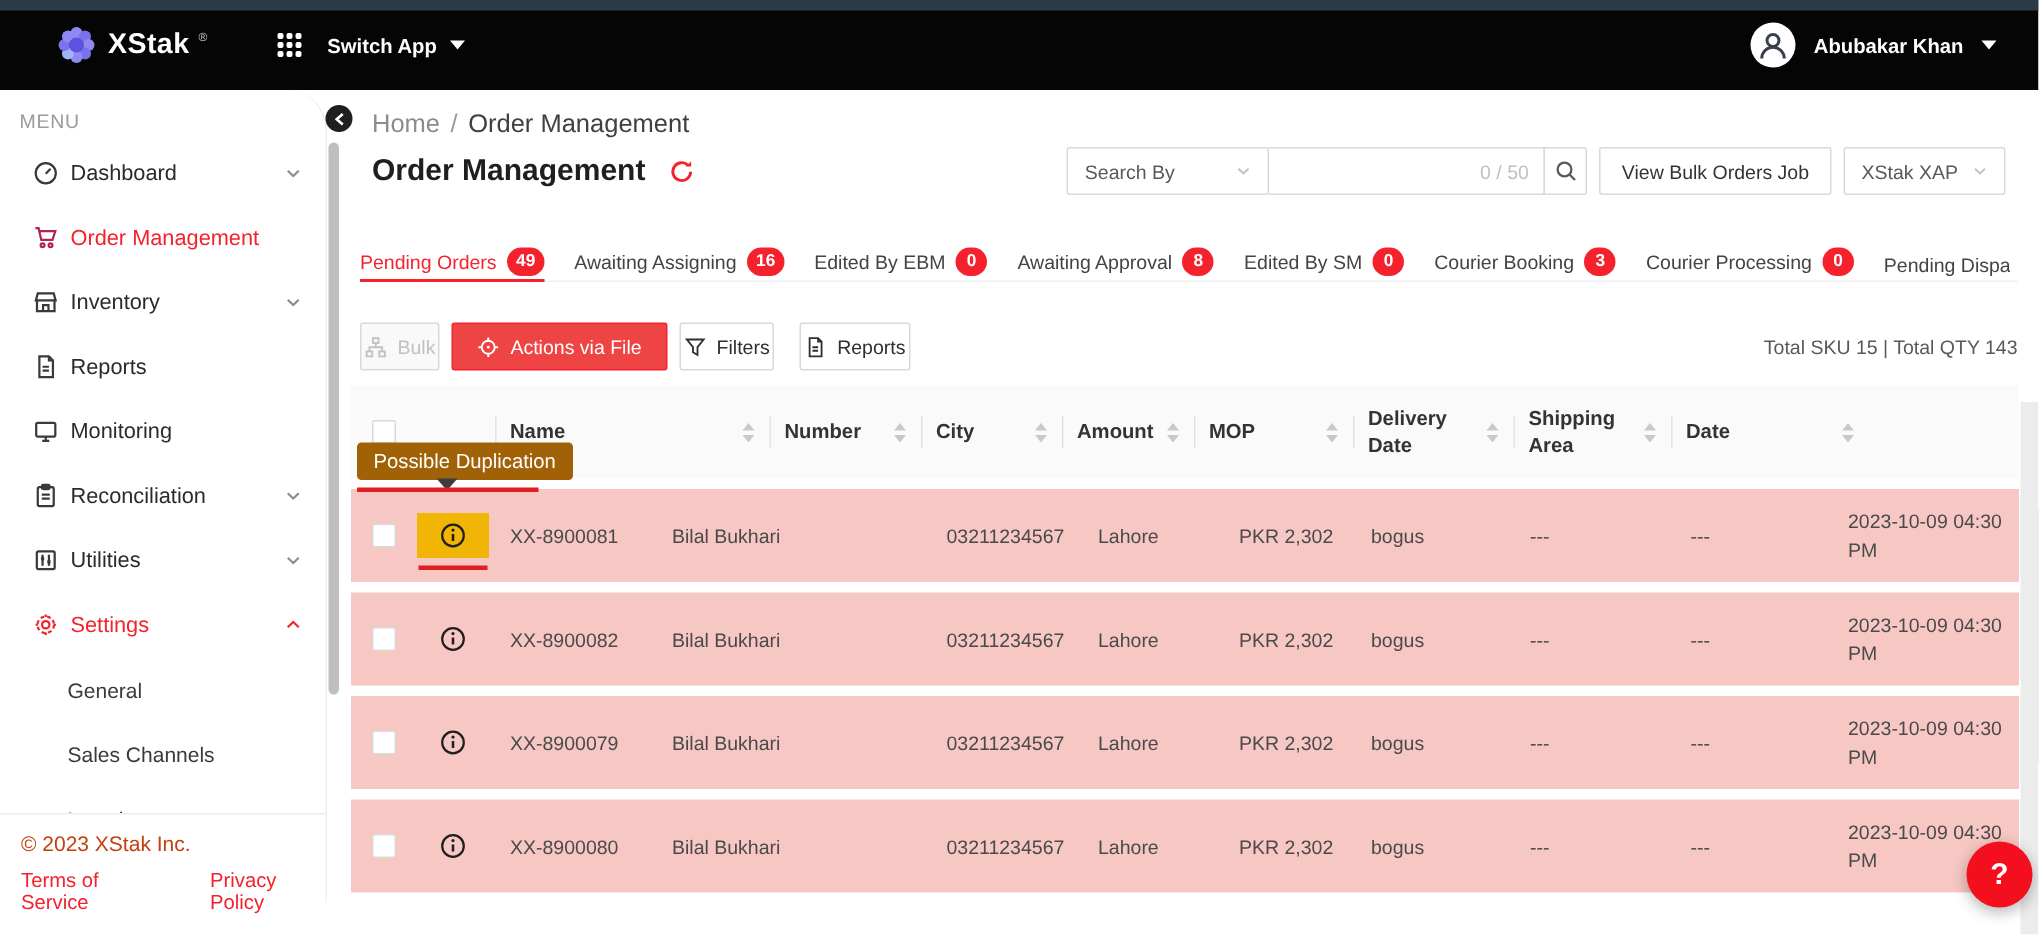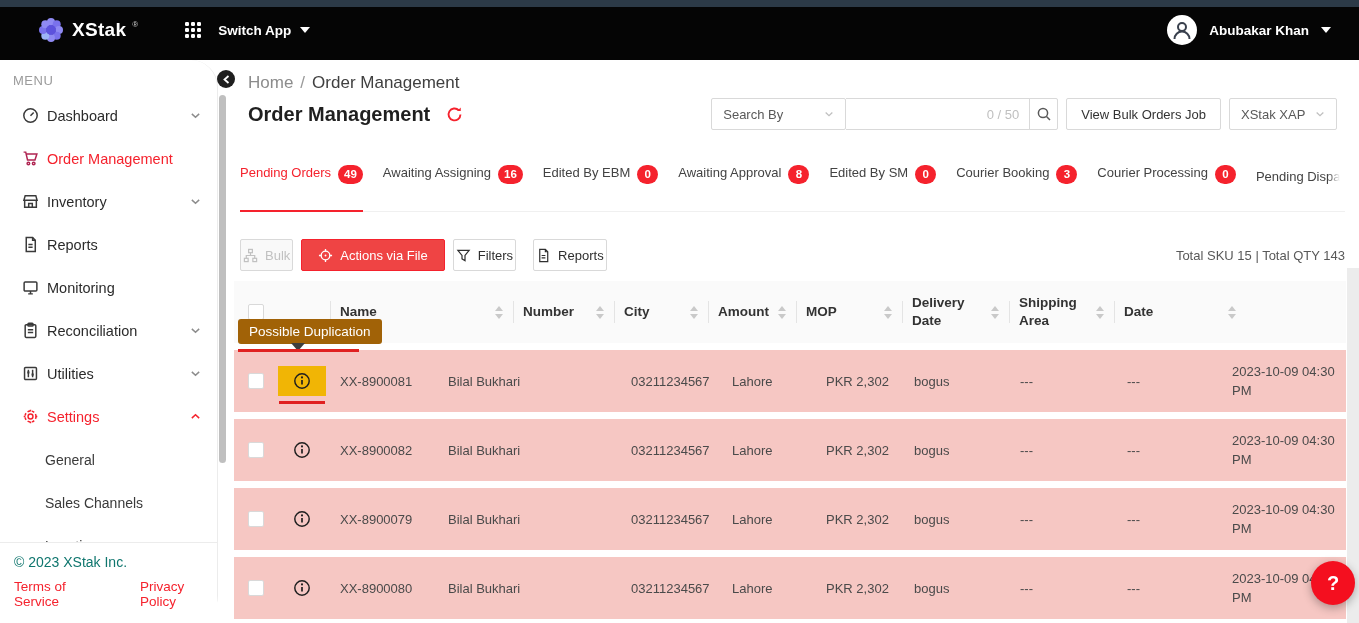--- a/index.html
+++ b/index.html
@@ -25,21 +25,21 @@
   .nav-item { height:43px; display:flex; align-items:center; padding:0 16px 0 22px; color:#2b2b2b; font-size:14.5px; cursor:pointer; }
   .nav-item .nav-ico { width:17px; height:17px; margin-right:8px; display:flex; align-items:center; justify-content:center; color:#3a3a3a; }
   .nav-item.active { color:#f5222d; }
   .nav-item.active .nav-ico { color:#b02552; }
   .nav-item.active-settings { color:#f5222d; }
   .nav-item.active-settings .nav-ico { color:#f5222d; }
   .nav-chev { margin-left:auto; color:#8c8c8c; display:flex; }
   .nav-chev.red { color:#f5222d; }
   .sub-item { height:43px; display:flex; align-items:center; padding-left:45px; font-size:14px; color:#3a3a3a; cursor:pointer; }
   .side-footer { position:absolute; left:0; right:0; bottom:0; background:#fff; border-top:1px solid #ececec; padding:11px 0 14px 14px; }
-  .copyright { color:#0f766e; font-size:14px; }
+  .copyright { color:#c2410c; font-size:14px; }
   .legal { display:flex; gap:34px; margin-top:9px; }
   .legal a { color:#f5222d; font-size:13.5px; text-decoration:none; cursor:pointer; }
   .collapse-btn { position:absolute; left:217px; top:70px; width:18px; height:18px; border-radius:50%; background:#1f1f1f; color:#fff; display:flex; align-items:center; justify-content:center; font-size:10px; cursor:pointer; z-index:5; }
   .side-scroll { position:absolute; left:219px; top:95px; width:7px; height:368px; background:#a9a9a9; border-radius:4px; opacity:.75; z-index:4; cursor:pointer; }
 
   
   .main { position:absolute; left:219px; top:60px; width:1140px; height:563px; background:#fff; }
   .breadcrumb { padding:13px 0 0 29px; font-size:17px; color:#8c8c8c; height:31px; }
   .breadcrumb .sep { margin:0 7px; color:#9a9a9a; }
   .breadcrumb .current { color:#404040; }
@@ -52,21 +52,21 @@
   .searchby { width:135px; }
   .search-input-wrap { width:184px; height:32px; border:1px solid #d9d9d9; border-left:none; background:#fff; display:flex; align-items:center; padding:0 10px; }
   .search-input-wrap input { border:none; outline:none; flex:1; min-width:10px; font-size:13px; font-family:inherit; }
   .counter { color:#bfbfbf; font-size:13px; margin-left:4px; white-space:nowrap; }
   .search-btn { width:29px; height:32px; border:1px solid #d9d9d9; border-left:1px solid #d9d9d9; margin-left:-1px; background:#fff; display:flex; align-items:center; justify-content:center; color:#595959; cursor:pointer; border-radius:0 2px 2px 0; }
   .bulk-jobs-btn { margin-left:8px; height:32px; border:1px solid #d9d9d9; border-radius:2px; background:#fff; padding:0 14px; font-size:13px; color:#333; display:flex; align-items:center; cursor:pointer; white-space:nowrap; }
   .xap-select { margin-left:8px; width:108px; }
 
   
   .tabs-row { margin:34px 14px 0 21px; display:flex; align-items:flex-end; gap:20px; border-bottom:1px solid #f0f0f0; }
-  .tab { position:relative; flex-shrink:0; display:flex; align-items:flex-start; gap:7px; padding-bottom:27px; font-size:13px; color:#434343; cursor:pointer; }
+  .tab { position:relative; flex-shrink:0; display:flex; align-items:center; gap:7px; padding-bottom:3px; font-size:13px; color:#434343; cursor:pointer; }
   .tab.active { color:#f5222d; }
   .tab.active::after { content:''; position:absolute; left:0; right:0; bottom:-1px; height:2px; background:#f5222d; }
   .badge { background:#f5222d; color:#fff; font-size:11.5px; font-weight:bold; min-width:21px; height:19px; line-height:19px; text-align:center; border-radius:10px; padding:0 6px; }
   .tab-truncated { max-width:86px; overflow:hidden; }
   .tab-truncated .tab-label { white-space:nowrap; }
   .tab-truncated::before { content:''; position:absolute; right:0; top:0; bottom:13px; width:12px; background:linear-gradient(to right, rgba(255,255,255,0), #fff); }
 
   
   .toolbar { margin:27px 14px 0 21px; display:flex; align-items:center; gap:8px; }
   .btn { height:32px; border:1px solid #d9d9d9; border-radius:2px; background:#fff; padding:0 2px; font-size:13px; color:#2f2f2f; display:flex; align-items:center; gap:7px; cursor:pointer; white-space:nowrap; }

